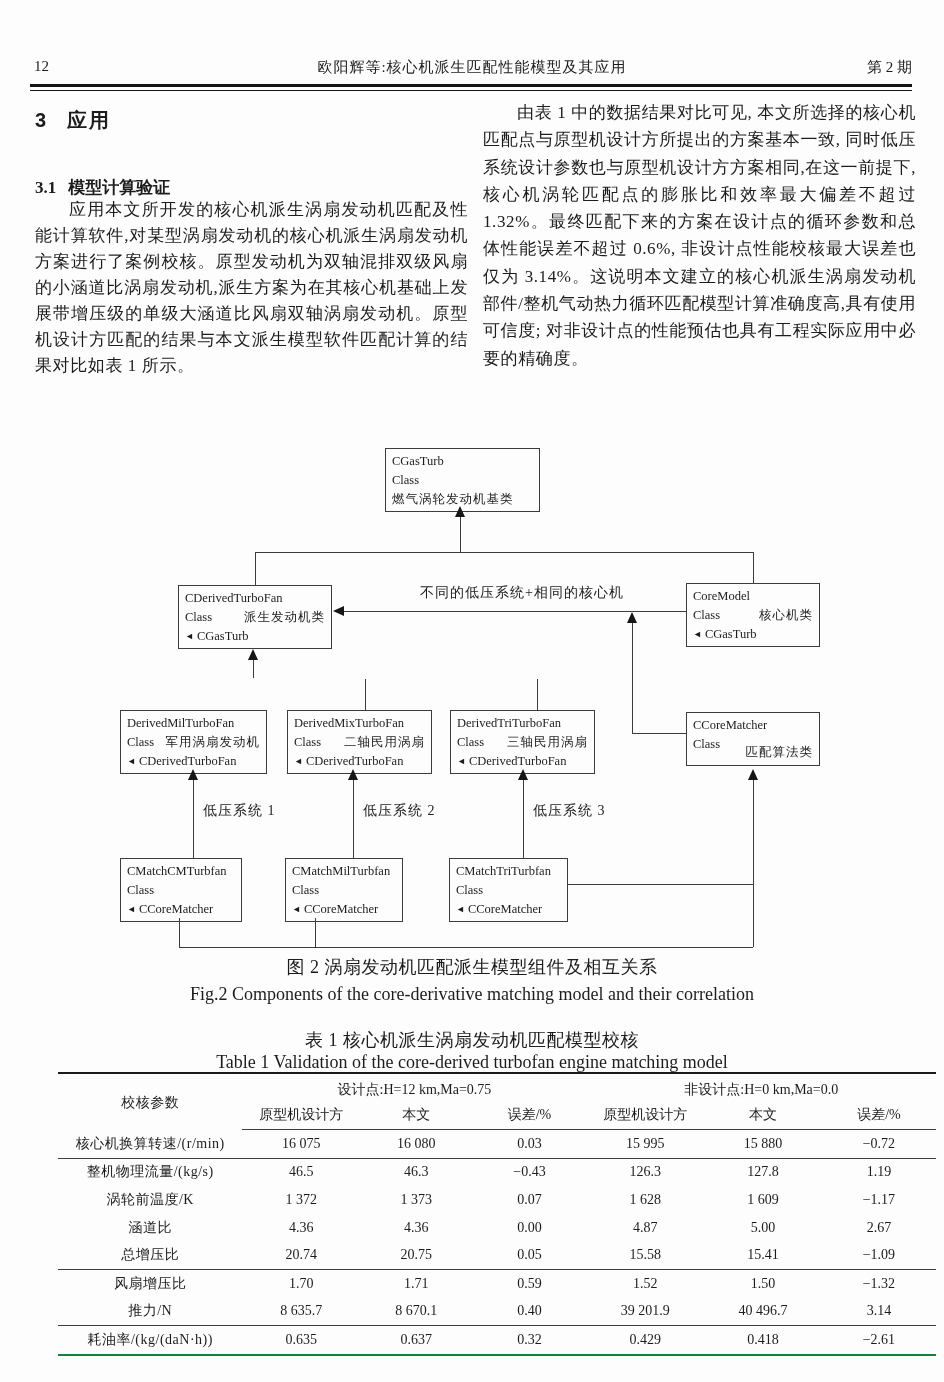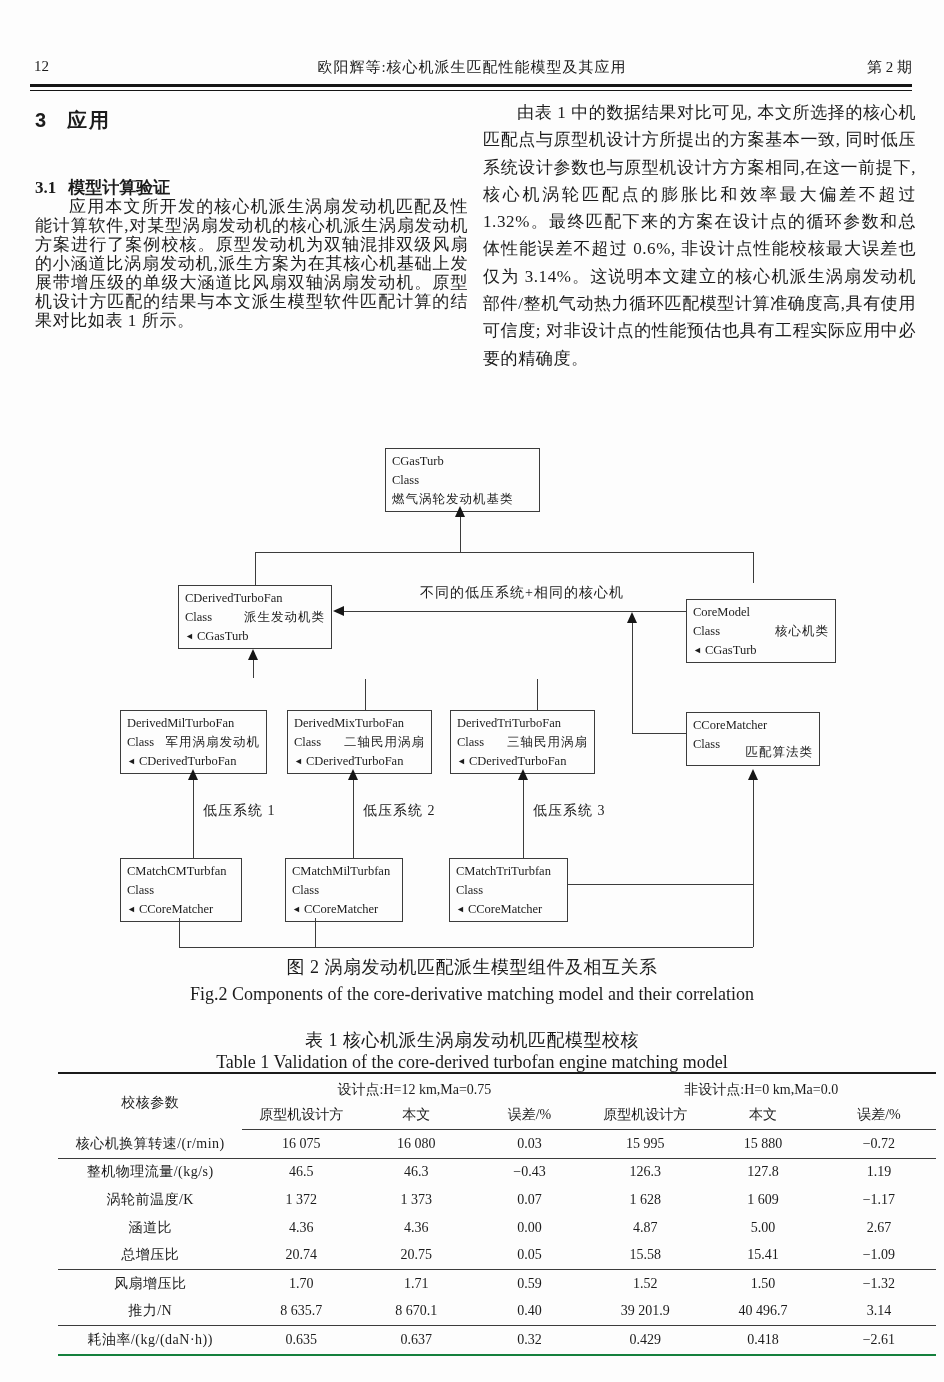--- a/index.html
+++ b/index.html
@@ -16,21 +16,21 @@
   .hrule-thin{position:absolute;left:30px;right:32px;top:90px;height:1px;background:#151515;}
   
   .sec3{position:absolute;left:35px;top:103px;width:430px;
         font-family:"Liberation Sans","DejaVu Sans",sans-serif;font-weight:bold;
         font-size:20px;line-height:35px;}
   .sec3 .num{position:absolute;left:0;top:0;}
   .sec3 .tl{margin-left:32px;letter-spacing:2px;}
   .sec31{position:absolute;left:35px;top:176px;
         font-family:"Liberation Sans","DejaVu Sans",sans-serif;font-weight:bold;font-size:17px;}
   .sec31 .num{margin-right:12px;font-family:"Liberation Serif",serif;}
-  .para{position:absolute;width:433px;font-size:17px;line-height:19px;
+  .para{position:absolute;width:433px;font-size:17px;line-height:26px;
         text-align:justify;text-indent:2em;letter-spacing:0.6px;}
   .para-left{left:35px;top:197px;}
   .para-right{left:483px;top:99px;line-height:27.3px;}
   
   .dbox{position:absolute;border:1px solid #3c3c3c;background:#fdfdfd;
         font-size:12.5px;line-height:1.5;padding:3px 6px;box-sizing:border-box;}
   .dbox .l2{display:flex;justify-content:space-between;}
   .dbox .cn{letter-spacing:1px;}
   .inh{font-size:9px;vertical-align:1px;margin-right:3px;}
   .hline{position:absolute;height:1px;background:#3c3c3c;}
@@ -92,21 +92,21 @@
 
   <div class="dbox" style="left:178px;top:585px;width:154px;">
     <div>CDerivedTurboFan</div>
     <div class="l2">
       <span>Class</span>
       <span class="cn">派生发动机类</span>
     </div>
     <div><span class="inh">◄</span><span>CGasTurb</span></div>
   </div>
 
-  <div class="dbox" style="left:686px;top:599px;width:150px;">
+  <div class="dbox" style="left:686px;top:583px;width:134px;">
     <div>CoreModel</div>
     <div class="l2">
       <span>Class</span>
       <span class="cn">核心机类</span>
     </div>
     <div><span class="inh">◄</span><span>CGasTurb</span></div>
   </div>
 
   <div class="dlabel" style="left:420px;top:584px;">不同的低压系统+相同的核心机</div>
   <div class="arr-left" style="left:333px;top:606px;"></div>

